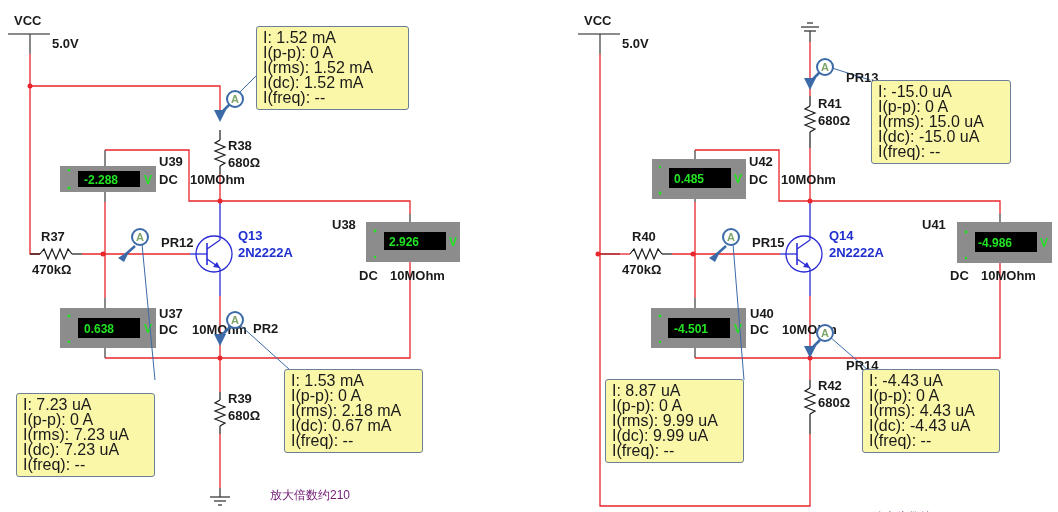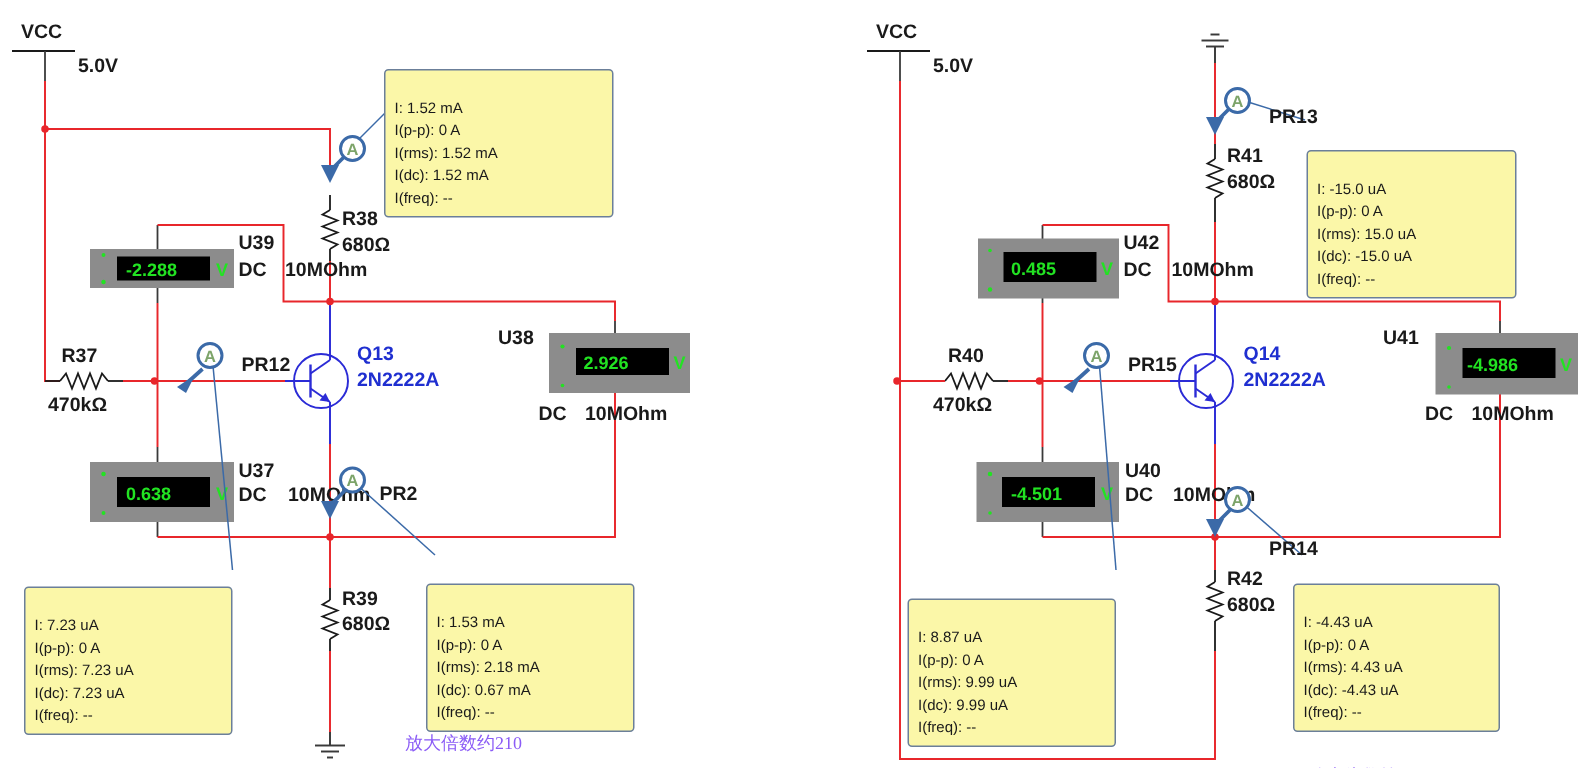--- a/index.html
+++ b/index.html
@@ -14,23 +14,23 @@
   .res { stroke:#1a1a1a; stroke-width:1.2; fill:none; }
   .meter-body { fill:#8c8c8c; }
   .meter-screen { fill:#000000; }
   .meter-text { font-family:"Liberation Sans", sans-serif; font-weight:bold; font-size:12px; fill:#22e322; }
   .meter-v { font-family:"Liberation Sans", sans-serif; font-weight:bold; font-size:12px; fill:#22e322; }
   .meter-pin { fill:#22e322; }
   .probe-ring { fill:#ffffff; stroke:#3b6aa8; stroke-width:2; }
   .probe-a { font-family:"Liberation Sans", sans-serif; font-weight:bold; font-size:11px; fill:#7da46a; }
   .probe-arrow { fill:#3b6aa8; }
   .leader { stroke:#3b6aa8; stroke-width:1; fill:none; }
-  .tip { position:absolute; background:#fbf7a8; border:1px solid #6b7f99; border-radius:3px; padding:18px 6px 4px 6px; font-family:"Liberation Sans", sans-serif; font-size:10px; line-height:15px; color:#1a1a1a; white-space:nowrap;margin-top:20px; }
+  .tip { position:absolute; background:#fbf7a8; border:1px solid #6b7f99; border-radius:3px; padding:3px 6px 4px 6px; font-family:"Liberation Sans", sans-serif; font-size:16px; line-height:15px; color:#1a1a1a; white-space:nowrap; }
   .tip div { height:15px; }
-  .caption { position:absolute; font-family:Liberation Serif, serif; font-size:12px; color:#8b5cf6; }
+  .caption { position:absolute; font-family:Liberation Sans, sans-serif; font-size:12px; color:#701a75; }
   .gnd { stroke:#3a3a3a; stroke-width:1.3; }
 </style>
 </head>
 <body>
 
 <svg width="1058" height="512" viewBox="0 0 1058 512">
 
   <g>
 
     <g>
@@ -314,21 +314,21 @@
 </svg>
 
 <div class="tip" style="left:256px; top:26px; width:139px;">
   <div>I: 1.52 mA</div>
   <div>I(p-p): 0 A</div>
   <div>I(rms): 1.52 mA</div>
   <div>I(dc): 1.52 mA</div>
   <div>I(freq): --</div>
 </div>
 
-<div class="tip" style="left:16px; top:371px; width:125px;">
+<div class="tip" style="left:16px; top:393px; width:125px;">
   <div>I: 7.23 uA</div>
   <div>I(p-p): 0 A</div>
   <div>I(rms): 7.23 uA</div>
   <div>I(dc): 7.23 uA</div>
   <div>I(freq): --</div>
 </div>
 
 <div class="tip" style="left:284px; top:369px; width:125px;">
   <div>I: 1.53 mA</div>
   <div>I(p-p): 0 A</div>

